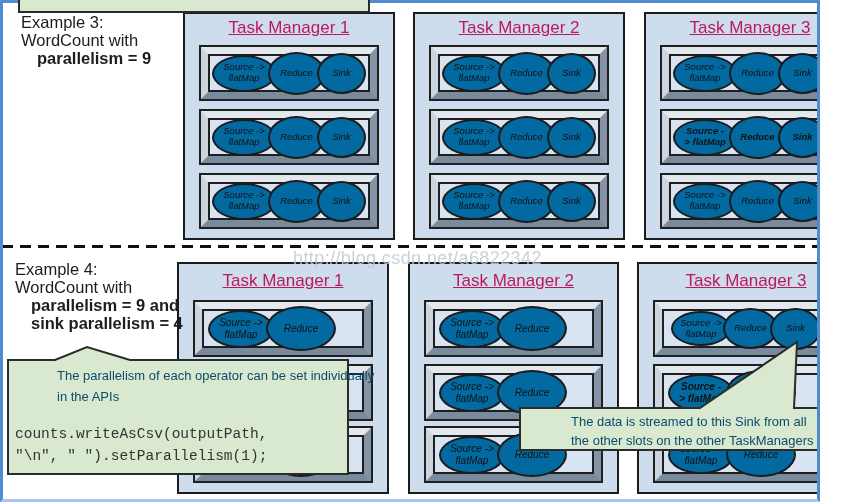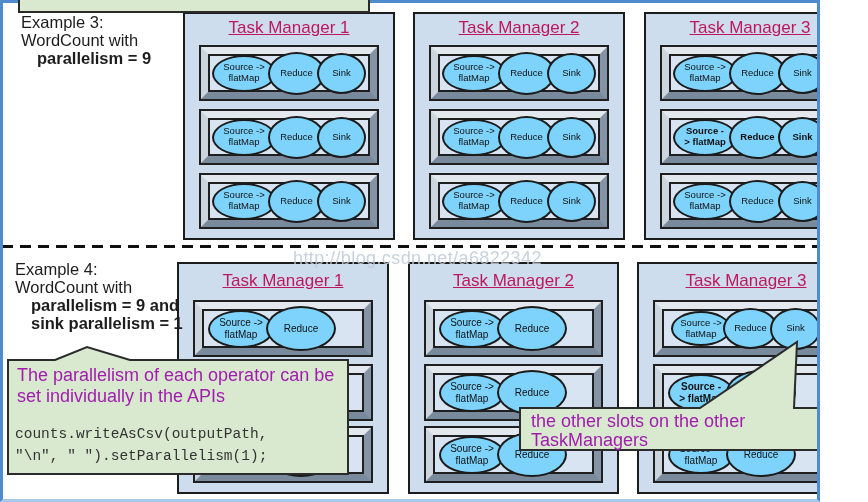--- a/index.html
+++ b/index.html
@@ -24,41 +24,41 @@
        border-color:#e3e8ef #8593a6 #7a8a9d #ccd4de;}
   .inner{height:100%;box-sizing:border-box;border:2px solid #1f1f1f;background:#d9e4f2;
        display:flex;align-items:center;justify-content:center;}
   .inner.two{justify-content:flex-start;padding-left:8px;}
   .row-t .slot{height:56px;}
   .row-t .s1{top:31px}.row-t .s2{top:95px}.row-t .s3{top:159px}
   .row-b .slot{height:57px;}
   .row-b .s1{top:36px}.row-b .s2{top:100px}.row-b .s3{top:162px}
   
   .ov{flex:none;display:flex;align-items:center;justify-content:center;text-align:center;
-      white-space:pre-line;background:#7dd3fc;border:2px solid #1b1b1b;border-radius:50%;
-      font-size:9.5px;line-height:1.12;color:#111;margin:2px -4px;box-sizing:border-box;}
+      white-space:pre-line;background:#0369a1;border:2px solid #1b1b1b;border-radius:50%;
+      font-size:9.5px;line-height:1.12;color:#111;margin:2px -4px;box-sizing:border-box;font-style:italic;}
   .row-t .ov-src{width:64px;height:37px;}
   .row-t .ov-red{width:57px;height:43px;}
   .row-t .ov-sink{width:49px;height:41px;}
   .row-b .ov-src{width:66px;height:38px;font-size:10px;}
   .row-b .ov-red{width:70px;height:45px;font-size:10px;}
   .row-b .trio .ov-src{width:60px;height:35px;font-size:9.5px;}
   .row-b .trio .ov-red{width:55px;height:41px;font-size:9.5px;}
   .row-b .trio .ov-sink{width:51px;height:42px;font-size:9.5px;}
   .slot.bold .ov{font-weight:bold;}
   
   .divider{position:absolute;left:2px;right:2px;top:245px;height:3px;z-index:6;
       background:repeating-linear-gradient(90deg,#101010 0 11px,transparent 11px 18px);}
   .watermark{position:absolute;left:293px;top:248px;font-size:18px;letter-spacing:.4px;
       color:#bfcad6;opacity:.85;z-index:30;}
   
   .co-svg{position:absolute;z-index:20;}
   #co1-svg{left:6px;top:344px;}
   #co2-svg{left:518px;top:340px;z-index:22;}
-  .co-text{position:absolute;color:#a21caf;font-size:18px;z-index:24;}
+  .co-text{position:absolute;color:#0c4a6e;font-size:13px;z-index:24;margin-left:40px;}
   #co1-text{left:17px;top:365px;width:326px;line-height:21px;}
   #co1-code{left:15px;top:423px;font-family:"Liberation Mono","DejaVu Sans Mono",monospace;
       font-size:14.5px;line-height:22px;color:#333;z-index:24;position:absolute;}
   #co2-text{left:531px;top:412px;line-height:19px;}
 </style>
 </head>
 <body>
 
 <div class="page">
 
@@ -67,21 +67,21 @@
   <div class="ex" id="ex3">
     <div>Example 3:</div>
     <div>WordCount with</div>
     <div class="b">parallelism = 9</div>
   </div>
 
   <div class="ex" id="ex4">
     <div>Example 4:</div>
     <div>WordCount with</div>
     <div class="b">parallelism = 9 and</div>
-    <div class="b">sink parallelism = 1</div>
+    <div class="b">sink parallelism = 4</div>
   </div>
 
   <div class="tm row-t" style="left:183px;top:12px;width:212px;height:228px;">
     <div class="tm-title">Task Manager 1</div>
     <div class="slot s1">
         <div class="bez">
           <div class="inner">
       <div class="ov ov-src">Source -&gt;
 flatMap</div>
       <div class="ov ov-red">Reduce</div>
@@ -282,17 +282,18 @@
   <div id="co1-text" class="co-text">The parallelism of each operator can be set individually in the APIs</div>
   <div id="co1-code">
     <div>counts.writeAsCsv(outputPath,</div>
     <div>"\n", " ").setParallelism(1);</div>
   </div>
 
   <svg id="co2-svg" class="co-svg" width="341" height="112" viewBox="0 0 341 112">
     <path d="M2 68 L182 68 L279 2 L276 68 L339 68 L339 110 L2 110 Z" fill="#d8e9cf" stroke="#2b2b2b" stroke-width="2" stroke-linejoin="miter"></path>
   </svg>
   <div id="co2-text" class="co-text">
+    <div>The data is streamed to this Sink from all</div>
     <div>the other slots on the other TaskManagers</div>
   </div>
 
   <div class="page-border"></div>
 </div>
 
 </body></html>

